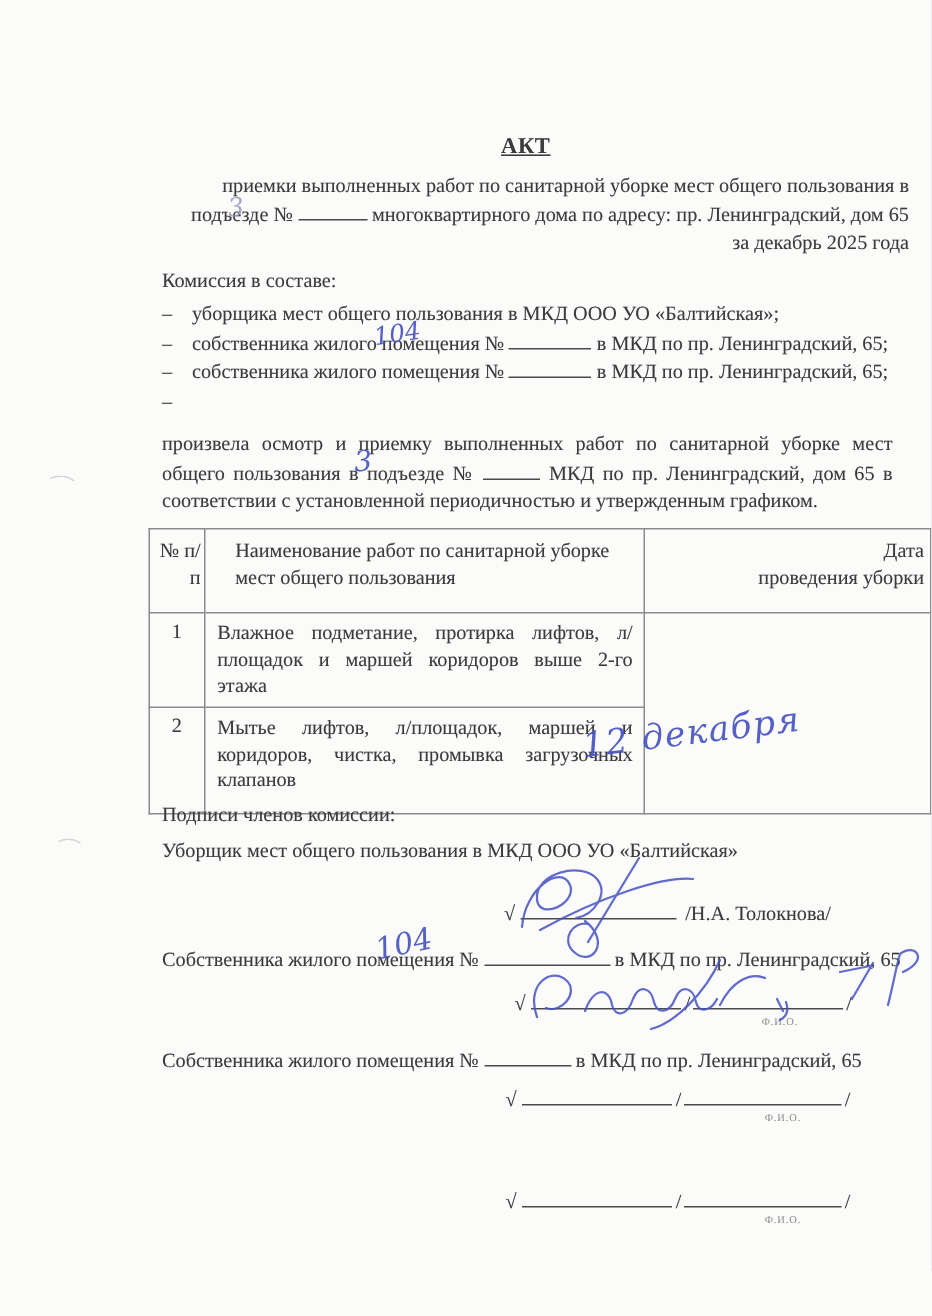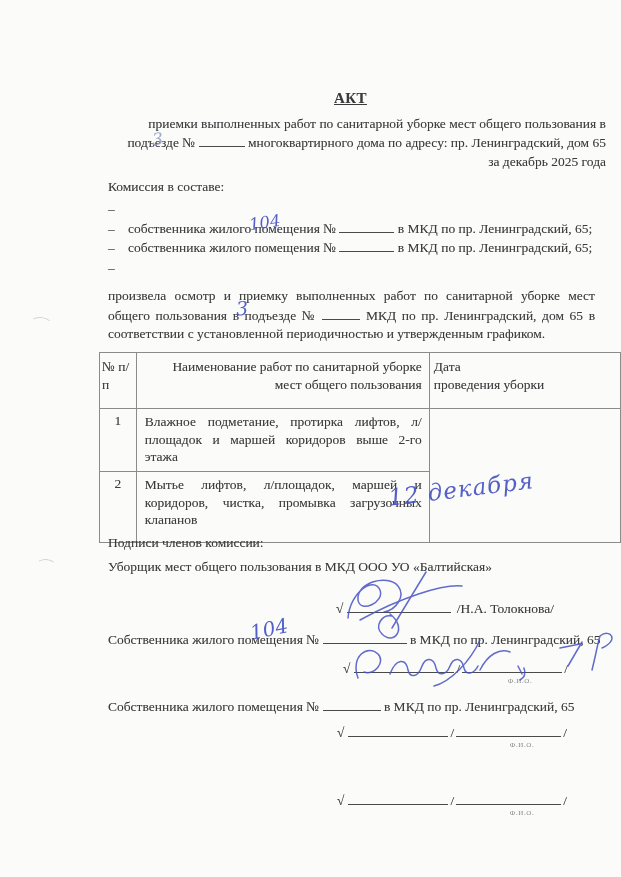--- a/index.html
+++ b/index.html
@@ -20,21 +20,21 @@
   #members{top:199px;left:68px;width:494px;}
   .mrow{display:flex;line-height:19.6px;}
   .mdash{width:20px;flex:0 0 20px;}
   #bodypara{top:287px;left:68px;width:487px;text-align:justify;line-height:18.5px;}
   #acttable{top:352px;left:59px;}
   table{border-collapse:collapse;table-layout:fixed;}
   th,td{border:1px solid #8b8b8b;vertical-align:top;font-weight:normal;font-size:13.5px;}
   .c-num{width:35px;text-align:center;padding:4px 2px;}
   .c-work{width:296px;text-align:justify;padding:4px 7px 3px 8px;line-height:17.5px;}
   .c-date{width:202px;text-align:center;padding:4px 4px;position:relative;}
-  .h-row th{height:46px;text-align:left;padding-top:5px;line-height:18px;}
+  .h-row th{height:46px;text-align:right;padding-top:5px;line-height:18px;}
   .r1 td{height:54px;}
   .r2 td{height:62px;}
   #podpisi{top:535px;left:68px;}
   #cleaner{top:559px;left:68px;}
   .sigrow{position:absolute;white-space:nowrap;line-height:16px;}
   .seg{display:inline-block;border-bottom:1px solid #4a4a4a;height:14px;vertical-align:baseline;margin:0 2px;}
   .check{display:inline-block;margin-right:2px;}
   .fio{position:absolute;font-size:7px;color:#8a8a8a;letter-spacing:.6px;text-align:center;text-shadow:none;}
   .hw{position:absolute;font-style:italic;color:#4753c3;font-family:"DejaVu Serif",serif;z-index:4;opacity:.92;text-shadow:none;}
   #hw-title3{left:152px;top:129px;font-size:17px;transform:rotate(-6deg);color:#9aa2c6;}
@@ -60,20 +60,21 @@
     <span class="blank w46"></span>
     <span>многоквартирного дома по адресу: пр. Ленинградский, дом 65</span><br>
     <span>за декабрь 2025 года</span>
   </div>
 
   <div class="abs" id="commission">Комиссия в составе:</div>
 
   <div class="abs" id="members">
     <div class="mrow">
       <span class="mdash">–</span>
+      <span>уборщика мест общего пользования в МКД ООО УО «Балтийская»;</span>
     </div>
     <div class="mrow">
       <span class="mdash">–</span>
       <span>
         <span>собственника жилого помещения №</span>
         <span class="blank w55"></span>
         <span>в МКД по пр. Ленинградский, 65;</span>
       </span>
     </div>
     <div class="mrow">
@@ -93,21 +94,21 @@
     <span>произвела осмотр и приемку выполненных работ по санитарной уборке мест общего пользования в подъезде №</span>
     <span class="blank w38"></span>
     <span>МКД по пр. Ленинградский, дом 65 в соответствии с установленной периодичностью и утвержденным графиком.</span>
   </div>
 
   <div class="abs" id="acttable">
     <table>
       <tbody>
           <tr class="h-row">
         <th class="c-num">№ п/п</th>
-        <th class="c-work" style="text-align:right;padding-left:20px;">Наименование работ по санитарной уборке мест общего пользования</th>
+        <th class="c-work" style="text-align:left;padding-left:20px;">Наименование работ по санитарной уборке мест общего пользования</th>
         <th class="c-date">
           <span style="display:block">Дата</span>
           <span style="display:block">проведения уборки</span>
         </th>
       </tr>
       <tr class="r1">
         <td class="c-num">1</td>
         <td class="c-work">Влажное подметание, протирка лифтов, л/площадок и маршей коридоров выше 2-го этажа</td>
         <td class="c-date" rowspan="2"></td>
       </tr>

